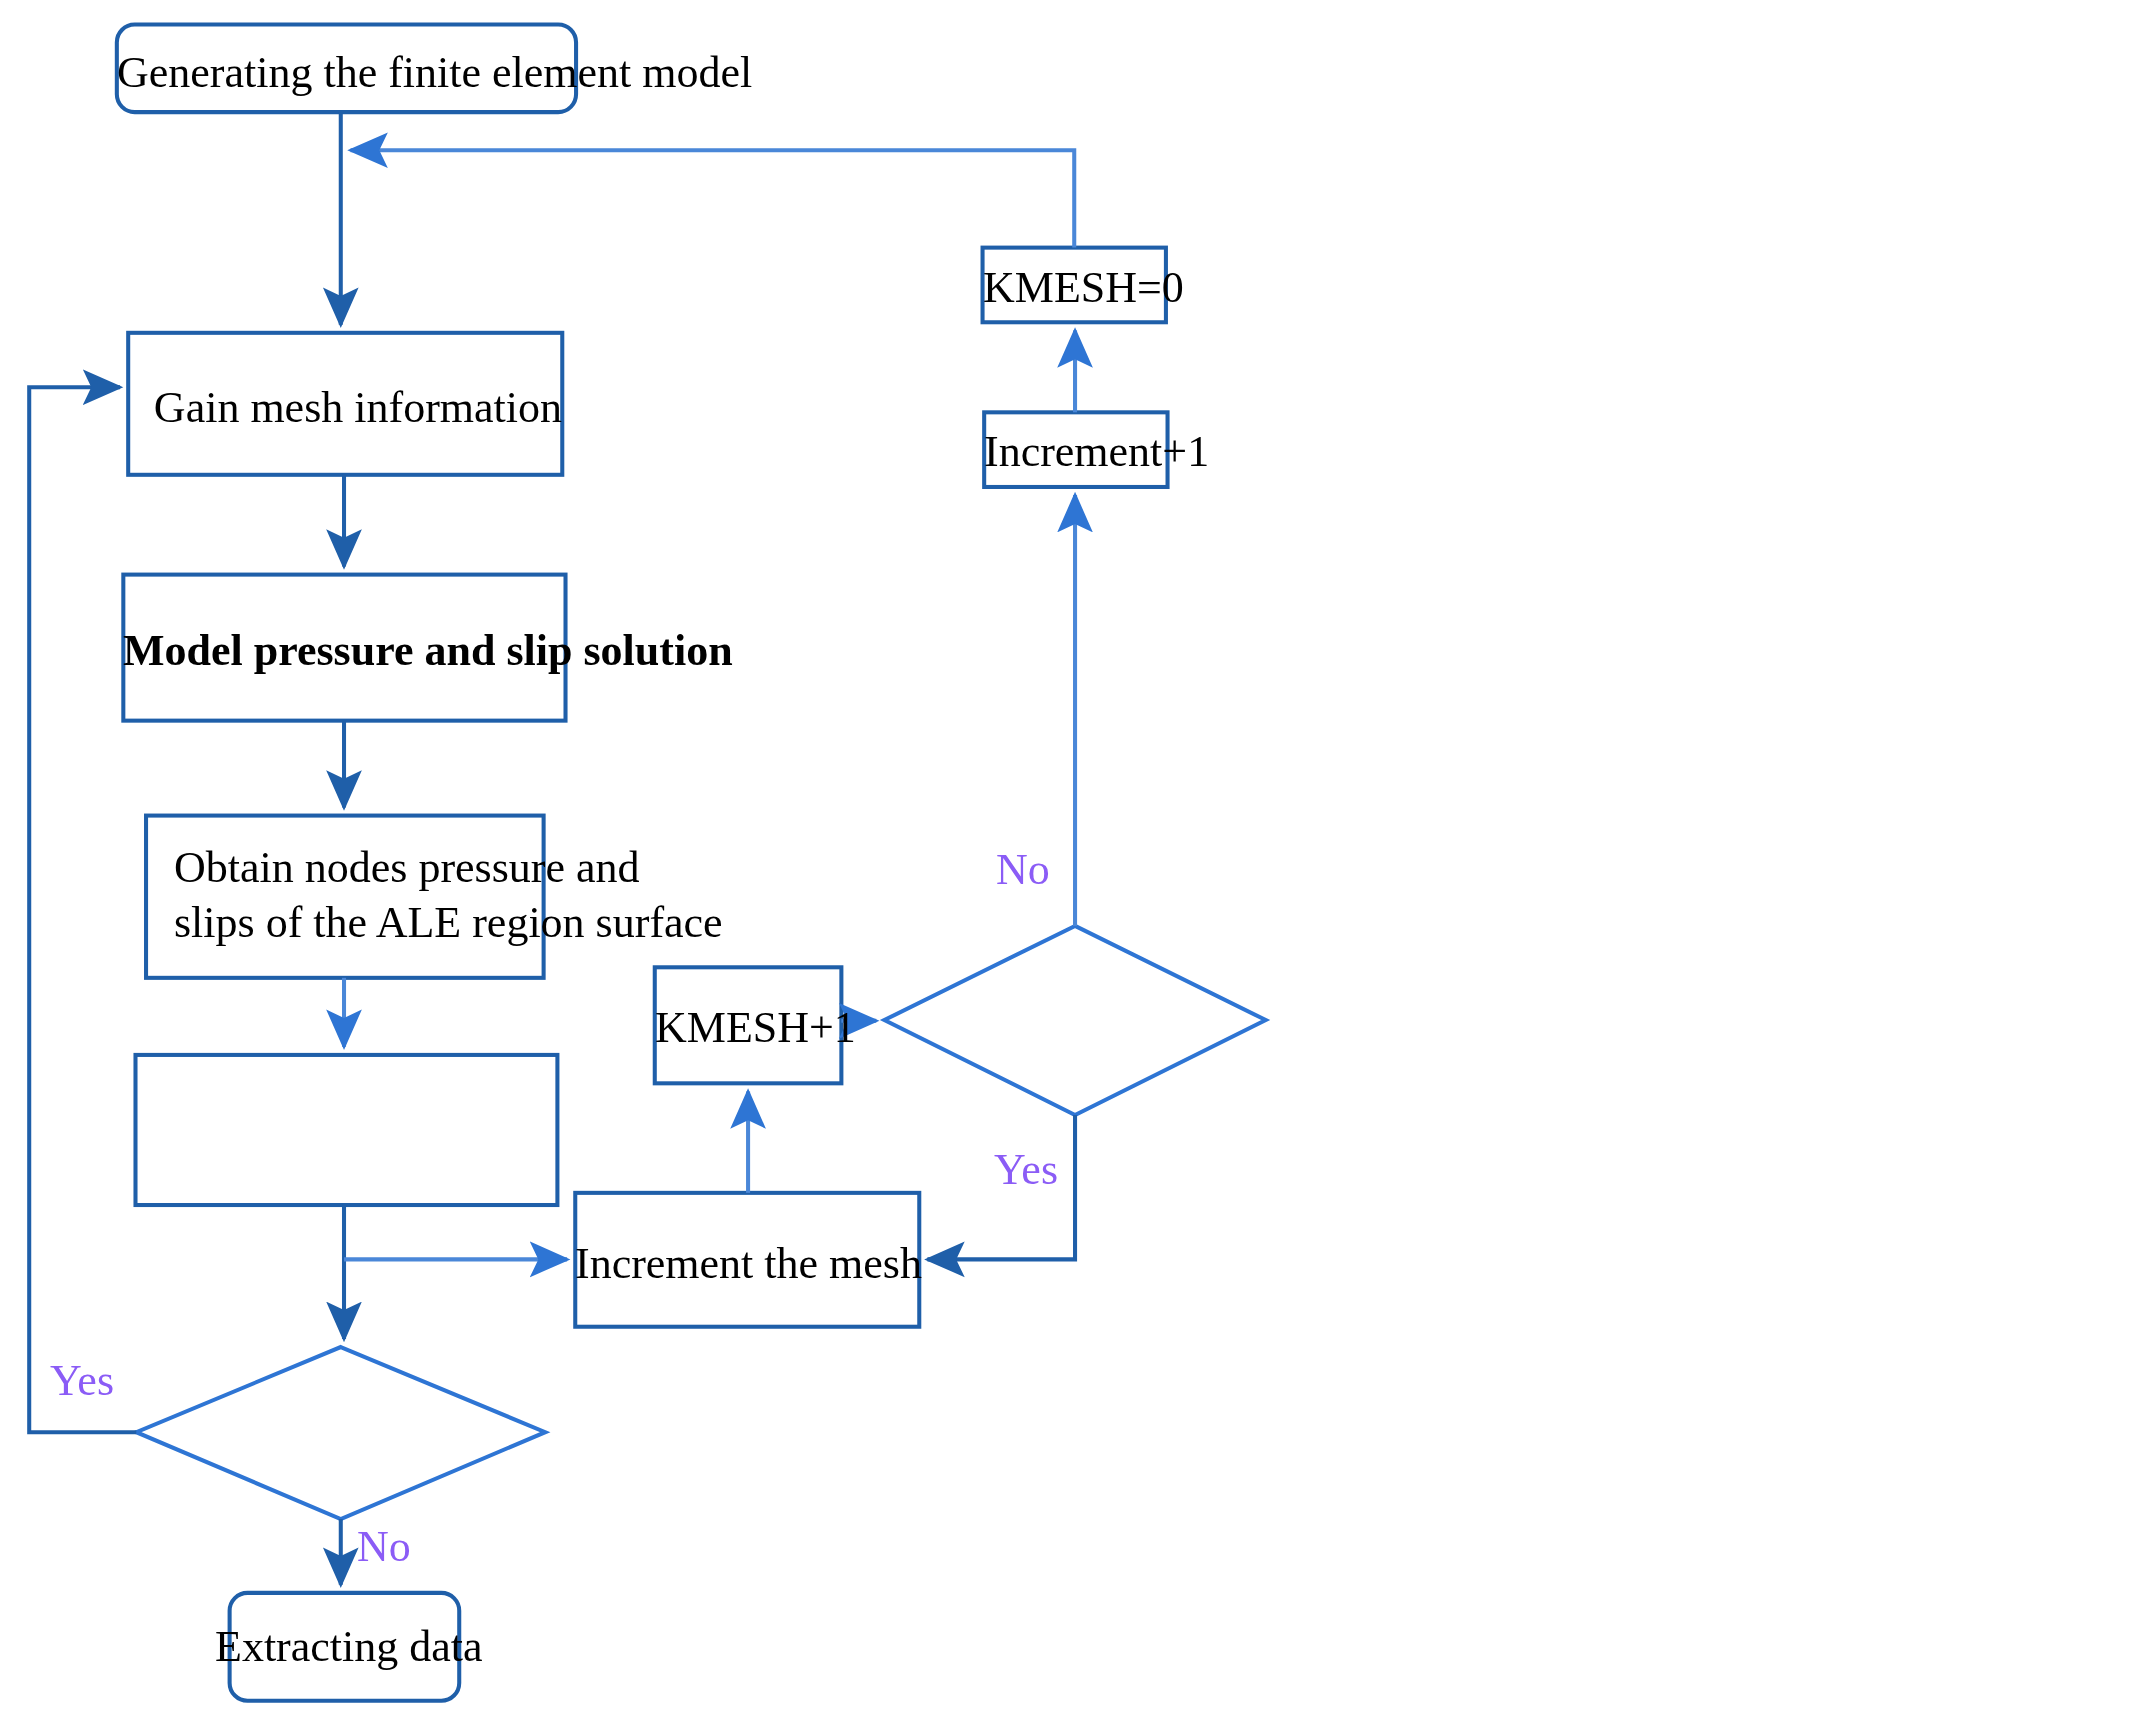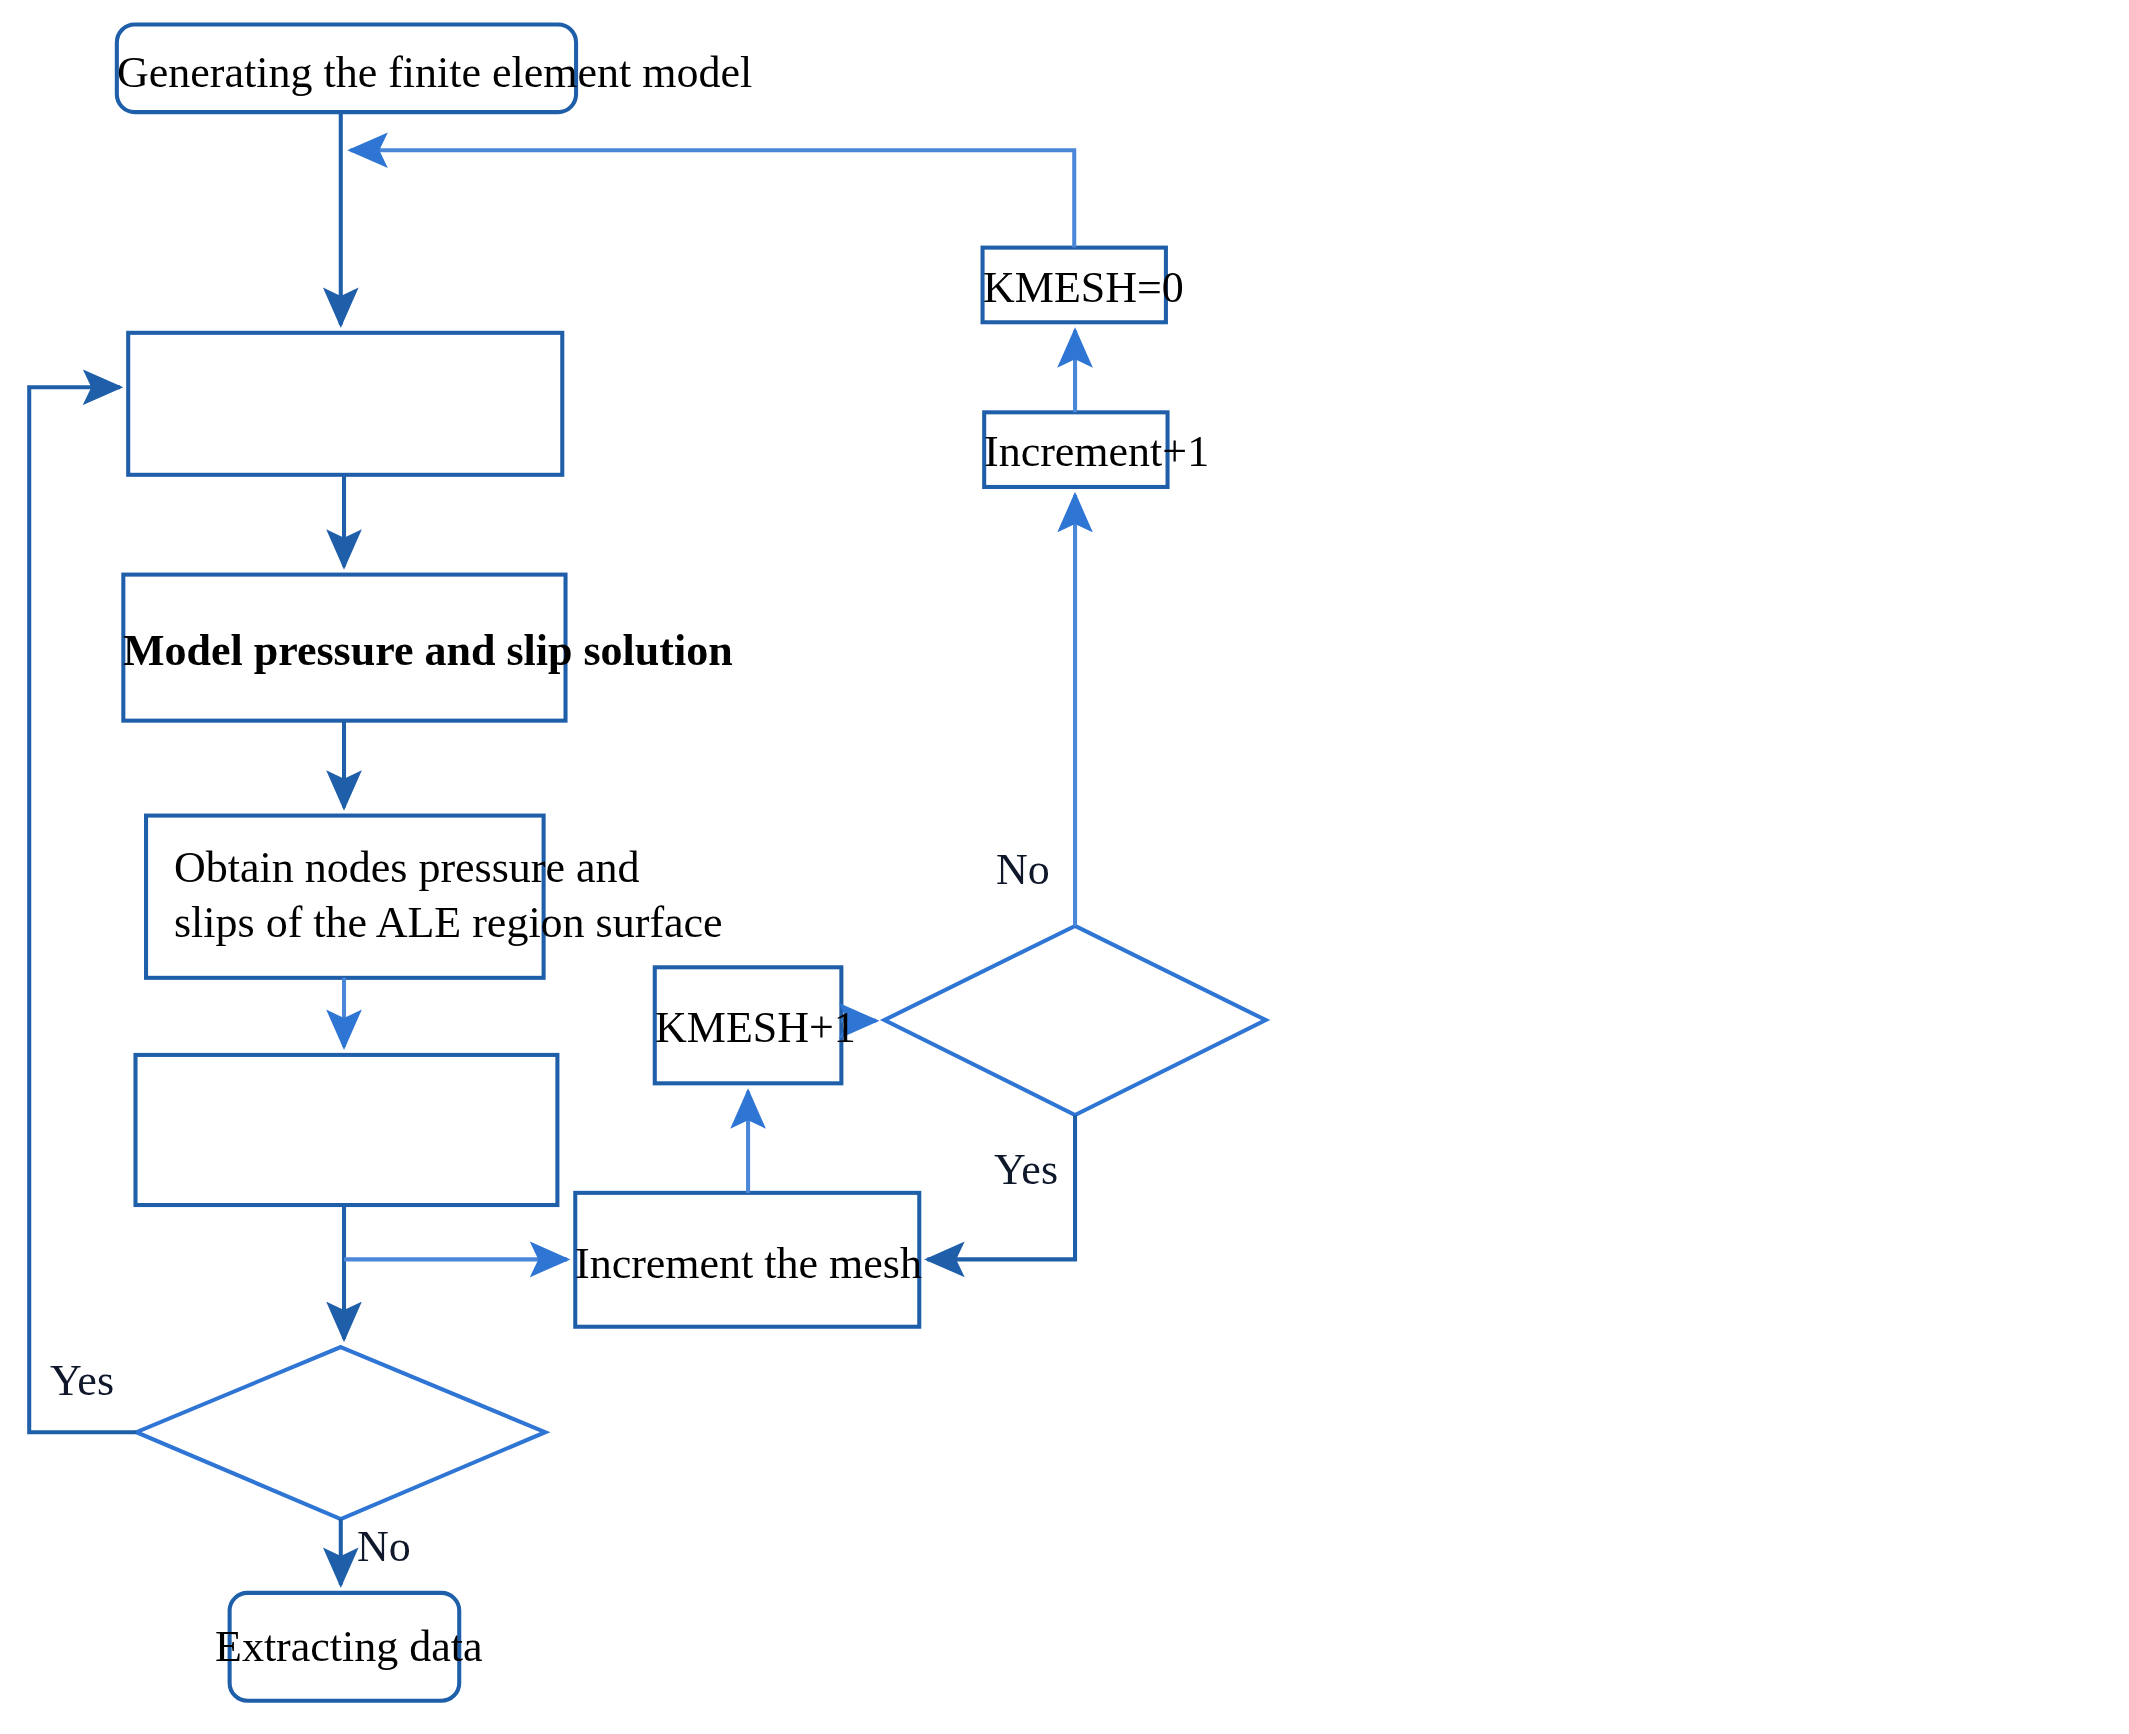--- a/index.html
+++ b/index.html
@@ -27,21 +27,21 @@
     color: #000000;
     font-family: "Liberation Serif", "DejaVu Serif", serif;
     font-size: 44px;
     line-height: 1.25;
     text-align: right;
     white-space: pre;
     pointer-events: none;
   }
   .edge-label {
     position: absolute;
-    color: #0f172a;
+    color: #8b5cf6;
     font-family: "Liberation Serif", "DejaVu Serif", serif;
     font-size: 44px;
     line-height: 1.1;
     white-space: pre;
   }
 </style>
 </head>
 <body>
 
 <div id="canvas">
@@ -104,20 +104,21 @@
 
     <path d="M1325,1141 L1325,610" fill="none" stroke="#4A87D8" stroke-width="5" marker-end="url(#arrowlt)"></path>
 
     <path d="M1325,508 L1325,407" fill="none" stroke="#4A87D8" stroke-width="5" marker-end="url(#arrowlt)"></path>
 
     <path d="M1325,1374 L1325,1552 L1143,1552" fill="none" stroke="#1F5FA9" stroke-width="5" marker-end="url(#arrow)"></path>
   </svg>
 
   <div class="node-label" style="left:117px; top:45px; width:459px;">Generating the finite element model</div>
 
+  <div class="node-label" style="left:128px; top:380px; width:434px;">Gain mesh information</div>
 
   <div class="node-label" style="left:123px; top:623px; width:442px;font-weight:bold;">Model pressure and slip solution</div>
 
   <div class="node-label" style="left:138px; top:840px; width:414px;margin-left:36px;">Obtain nodes pressure and
 slips of the ALE region surface</div>
 
 
 
   <div class="node-label" style="left:215px; top:1619px; width:230px;">Extracting data</div>
 

